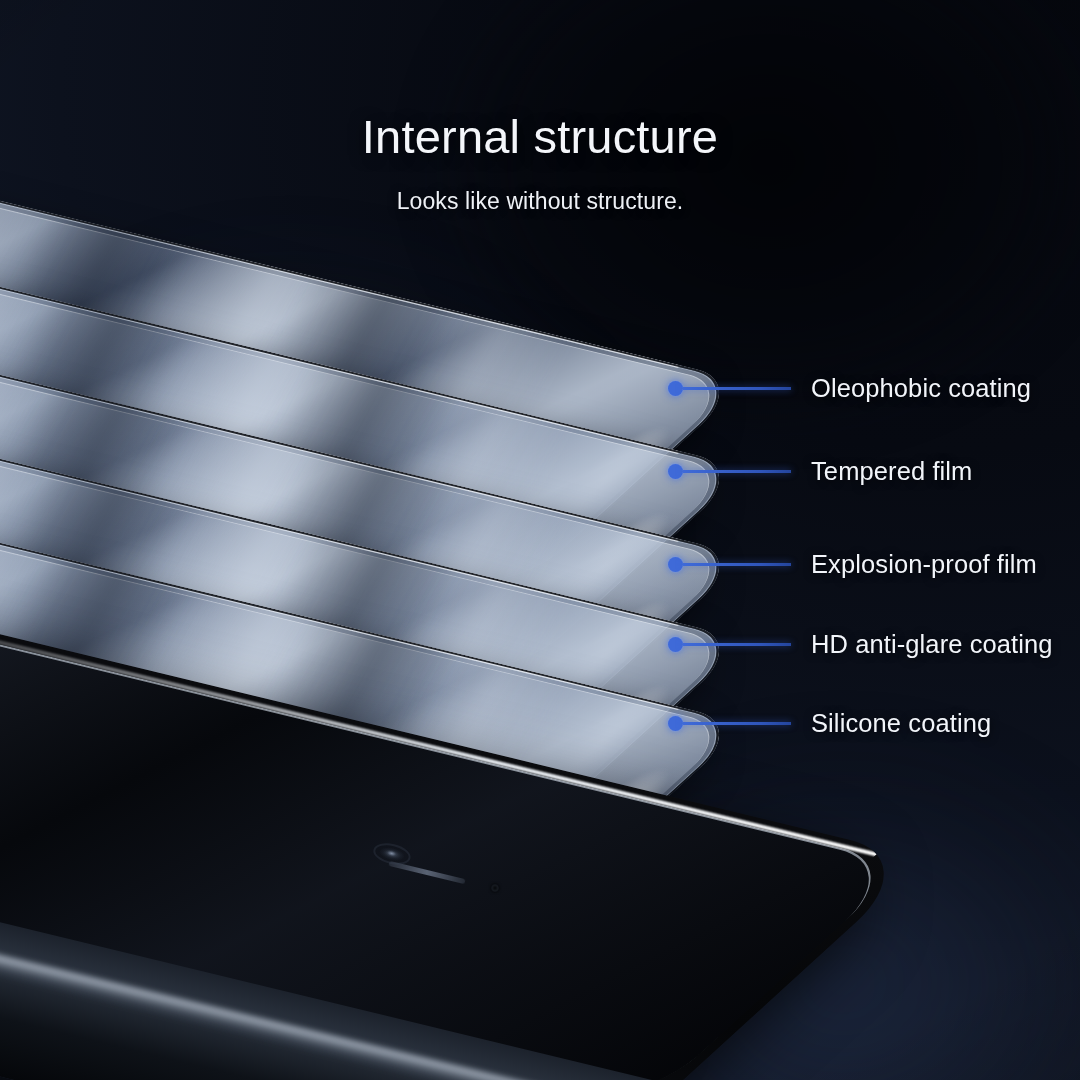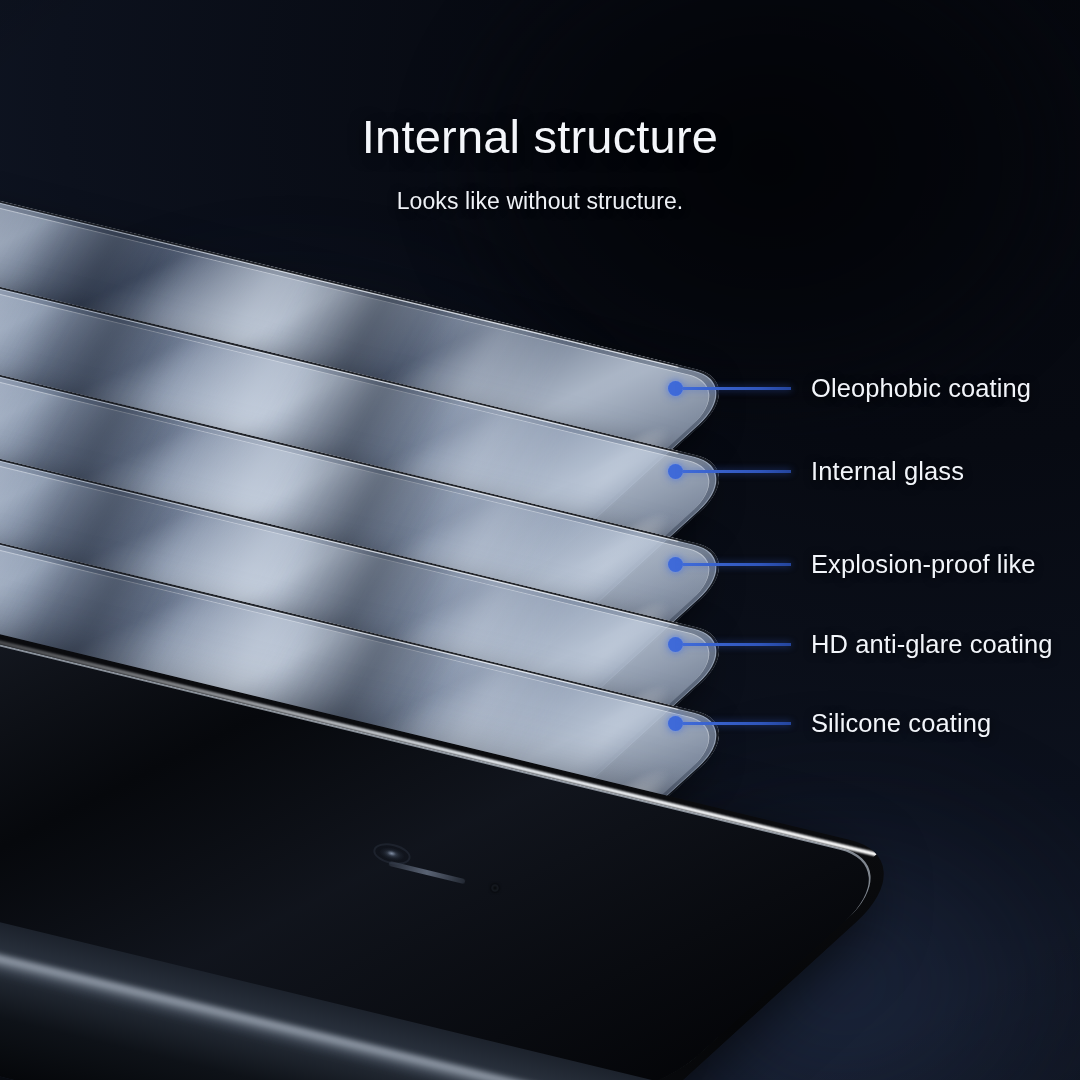--- a/index.html
+++ b/index.html
@@ -356,26 +356,26 @@
 
   <div id="callouts">
     <div class="callout c1">
       <span class="co-dot"></span>
       <span class="co-line"></span>
       <span class="co-label">Oleophobic coating</span>
     </div>
     <div class="callout c2">
       <span class="co-dot"></span>
       <span class="co-line"></span>
-      <span class="co-label">Internal glass</span>
+      <span class="co-label">Tempered film</span>
     </div>
     <div class="callout c3">
       <span class="co-dot"></span>
       <span class="co-line"></span>
-      <span class="co-label">Explosion-proof like</span>
+      <span class="co-label">Explosion-proof film</span>
     </div>
     <div class="callout c5">
       <span class="co-dot"></span>
       <span class="co-line"></span>
       <span class="co-label">Silicone coating</span>
     </div>
     <div class="callout c4">
       <span class="co-dot"></span>
       <span class="co-line"></span>
       <span class="co-label">HD anti-glare coating</span>

